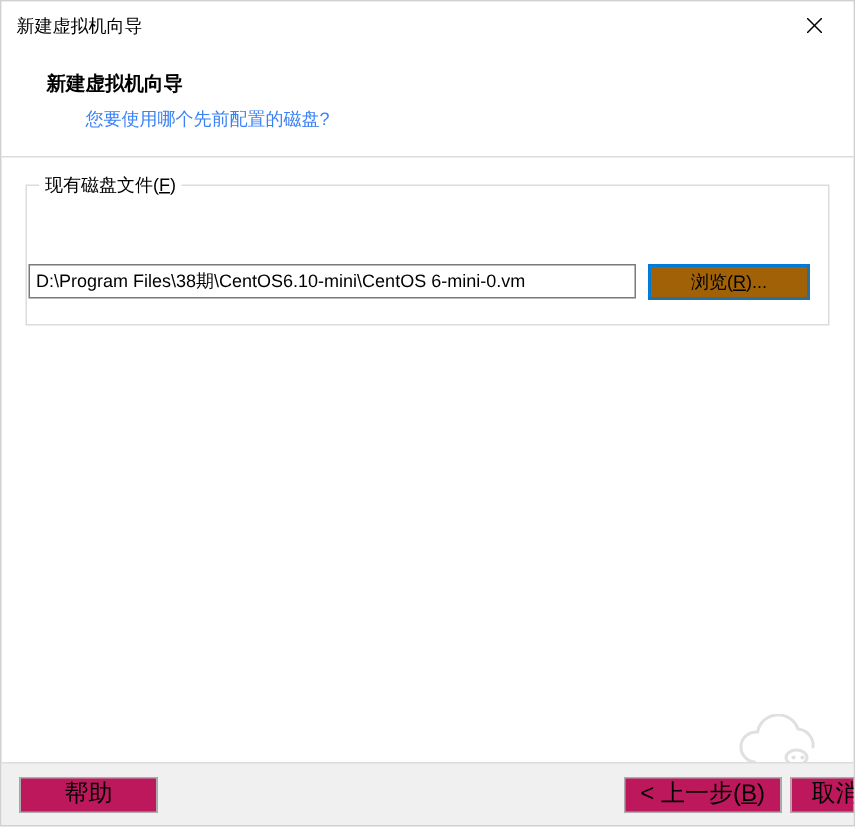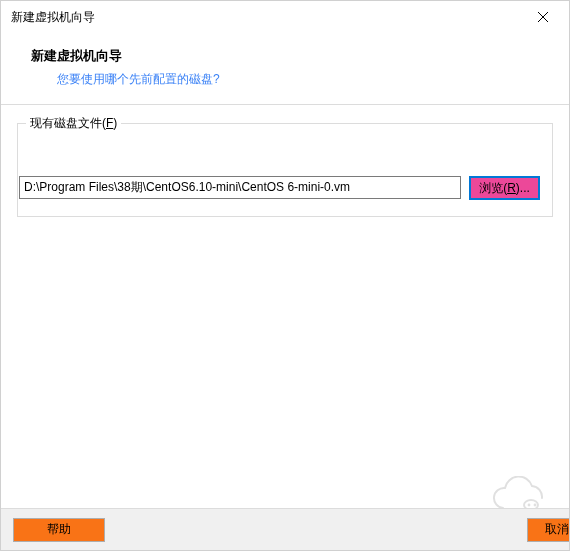--- a/index.html
+++ b/index.html
@@ -52,23 +52,23 @@
       flex: 1;
       height: 23px;
       border: 1px solid #7a7a7a;
       padding: 0 4px;
       font-size: 12px;
       font-family: inherit;
       background: #fff;
       color: #000;
     }
     .browse-btn {
-      width: 71px;
+      width: 108px;
       height: 24px;
-      background: #ec4899;
+      background: #a16207;
       border: 1px solid #0078d7;
       box-shadow: inset 0 0 0 1px #0078d7;
       font-size: 12px;
       font-family: inherit;
       cursor: pointer;
     }
     .browse-btn .ul { text-decoration: underline; }
     .watermark {
       position: absolute;
       right: 0px;
@@ -89,23 +89,23 @@
       border-top: 1px solid #dcdcdc;
       background: #f0f0f0;
       display: flex;
       align-items: center;
       padding: 0 12px;
       gap: 6px;
     }
     .footer .btn {
       height: 24px;
       min-width: 92px;
-      background: #f97316;
+      background: #be185d;
       border: 1px solid #adadad;
-      font-size: 12px;
+      font-size: 16px;
       font-family: inherit;
       cursor: pointer;
       padding: 0 10px;
     }
     .footer .btn .ul { text-decoration: underline; }
     .footer .spacer { flex: 1; }
     .footer .btn.cancel {
       min-width: 60px;
       position: relative;
       margin-right: -30px;
@@ -153,14 +153,17 @@
       <circle cx="50" cy="29" r="1.4" fill="#d9d9d9" stroke="none"></circle>
       <circle cx="56" cy="29" r="1.4" fill="#d9d9d9" stroke="none"></circle>
     </g>
     <text x="45" y="44" text-anchor="middle" font-size="11" fill="#d0d0d0" font-family="Microsoft YaHei">亿速云</text>
   </svg>
 </div>
 
 <div class="footer">
   <button class="btn">帮助</button>
   <div class="spacer"></div>
+  <button class="btn">
+    <span>&lt; 上一步(</span><span class="ul">B</span><span>)</span>
+  </button>
   <button class="btn cancel">取消</button>
 </div>
 
 </body></html>

